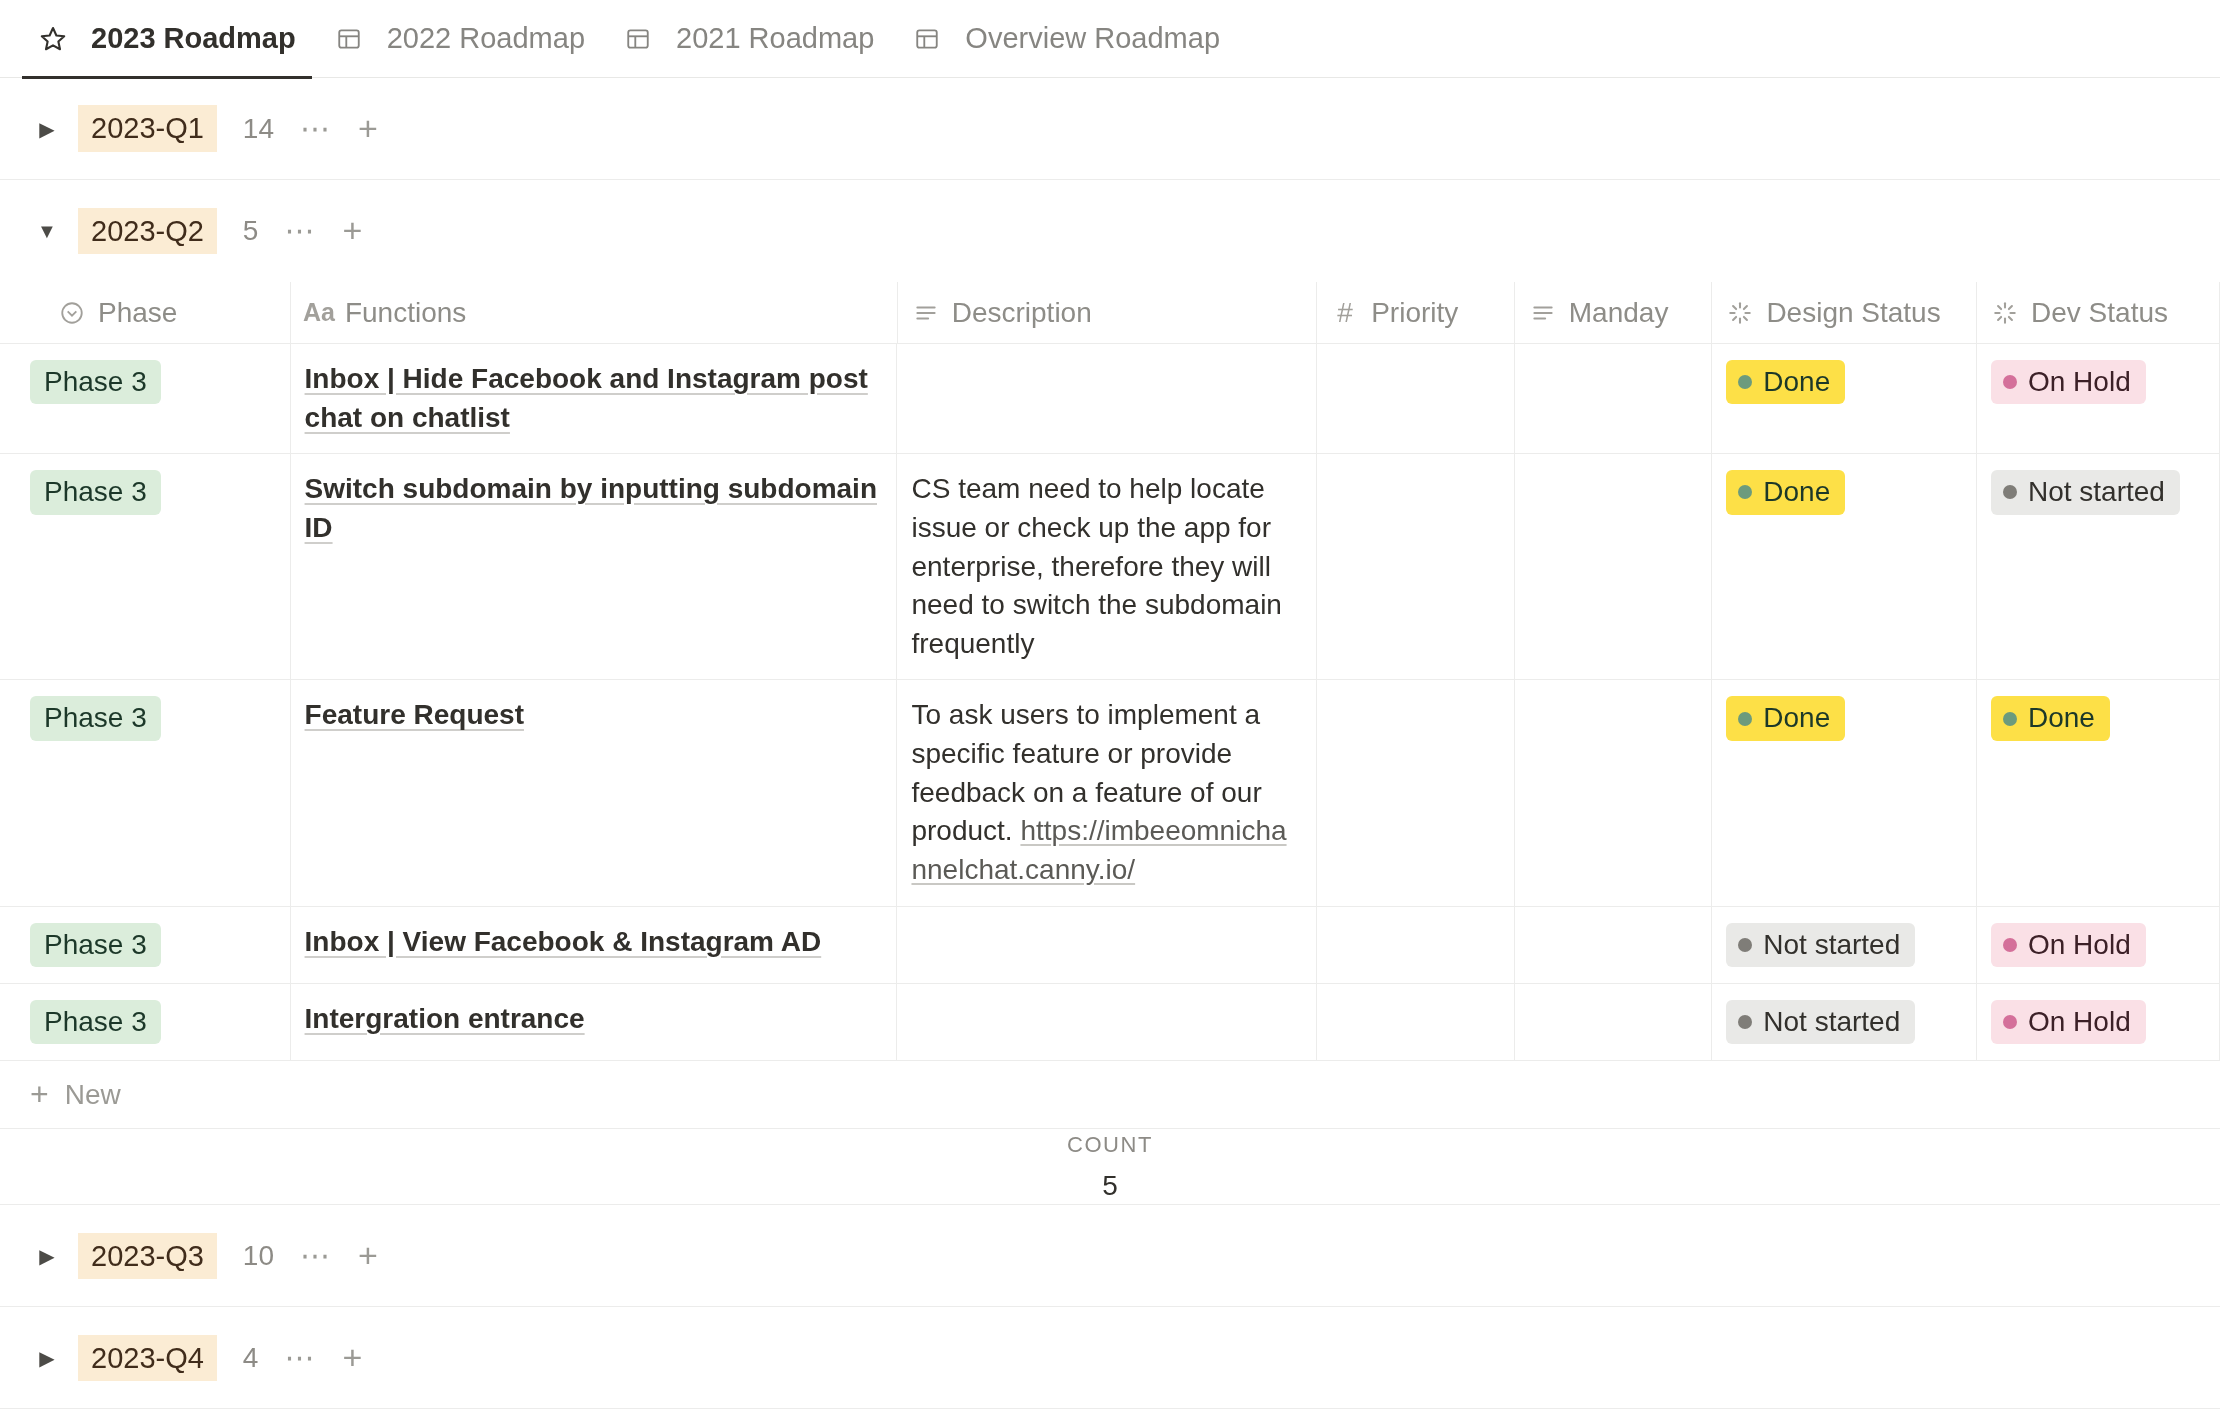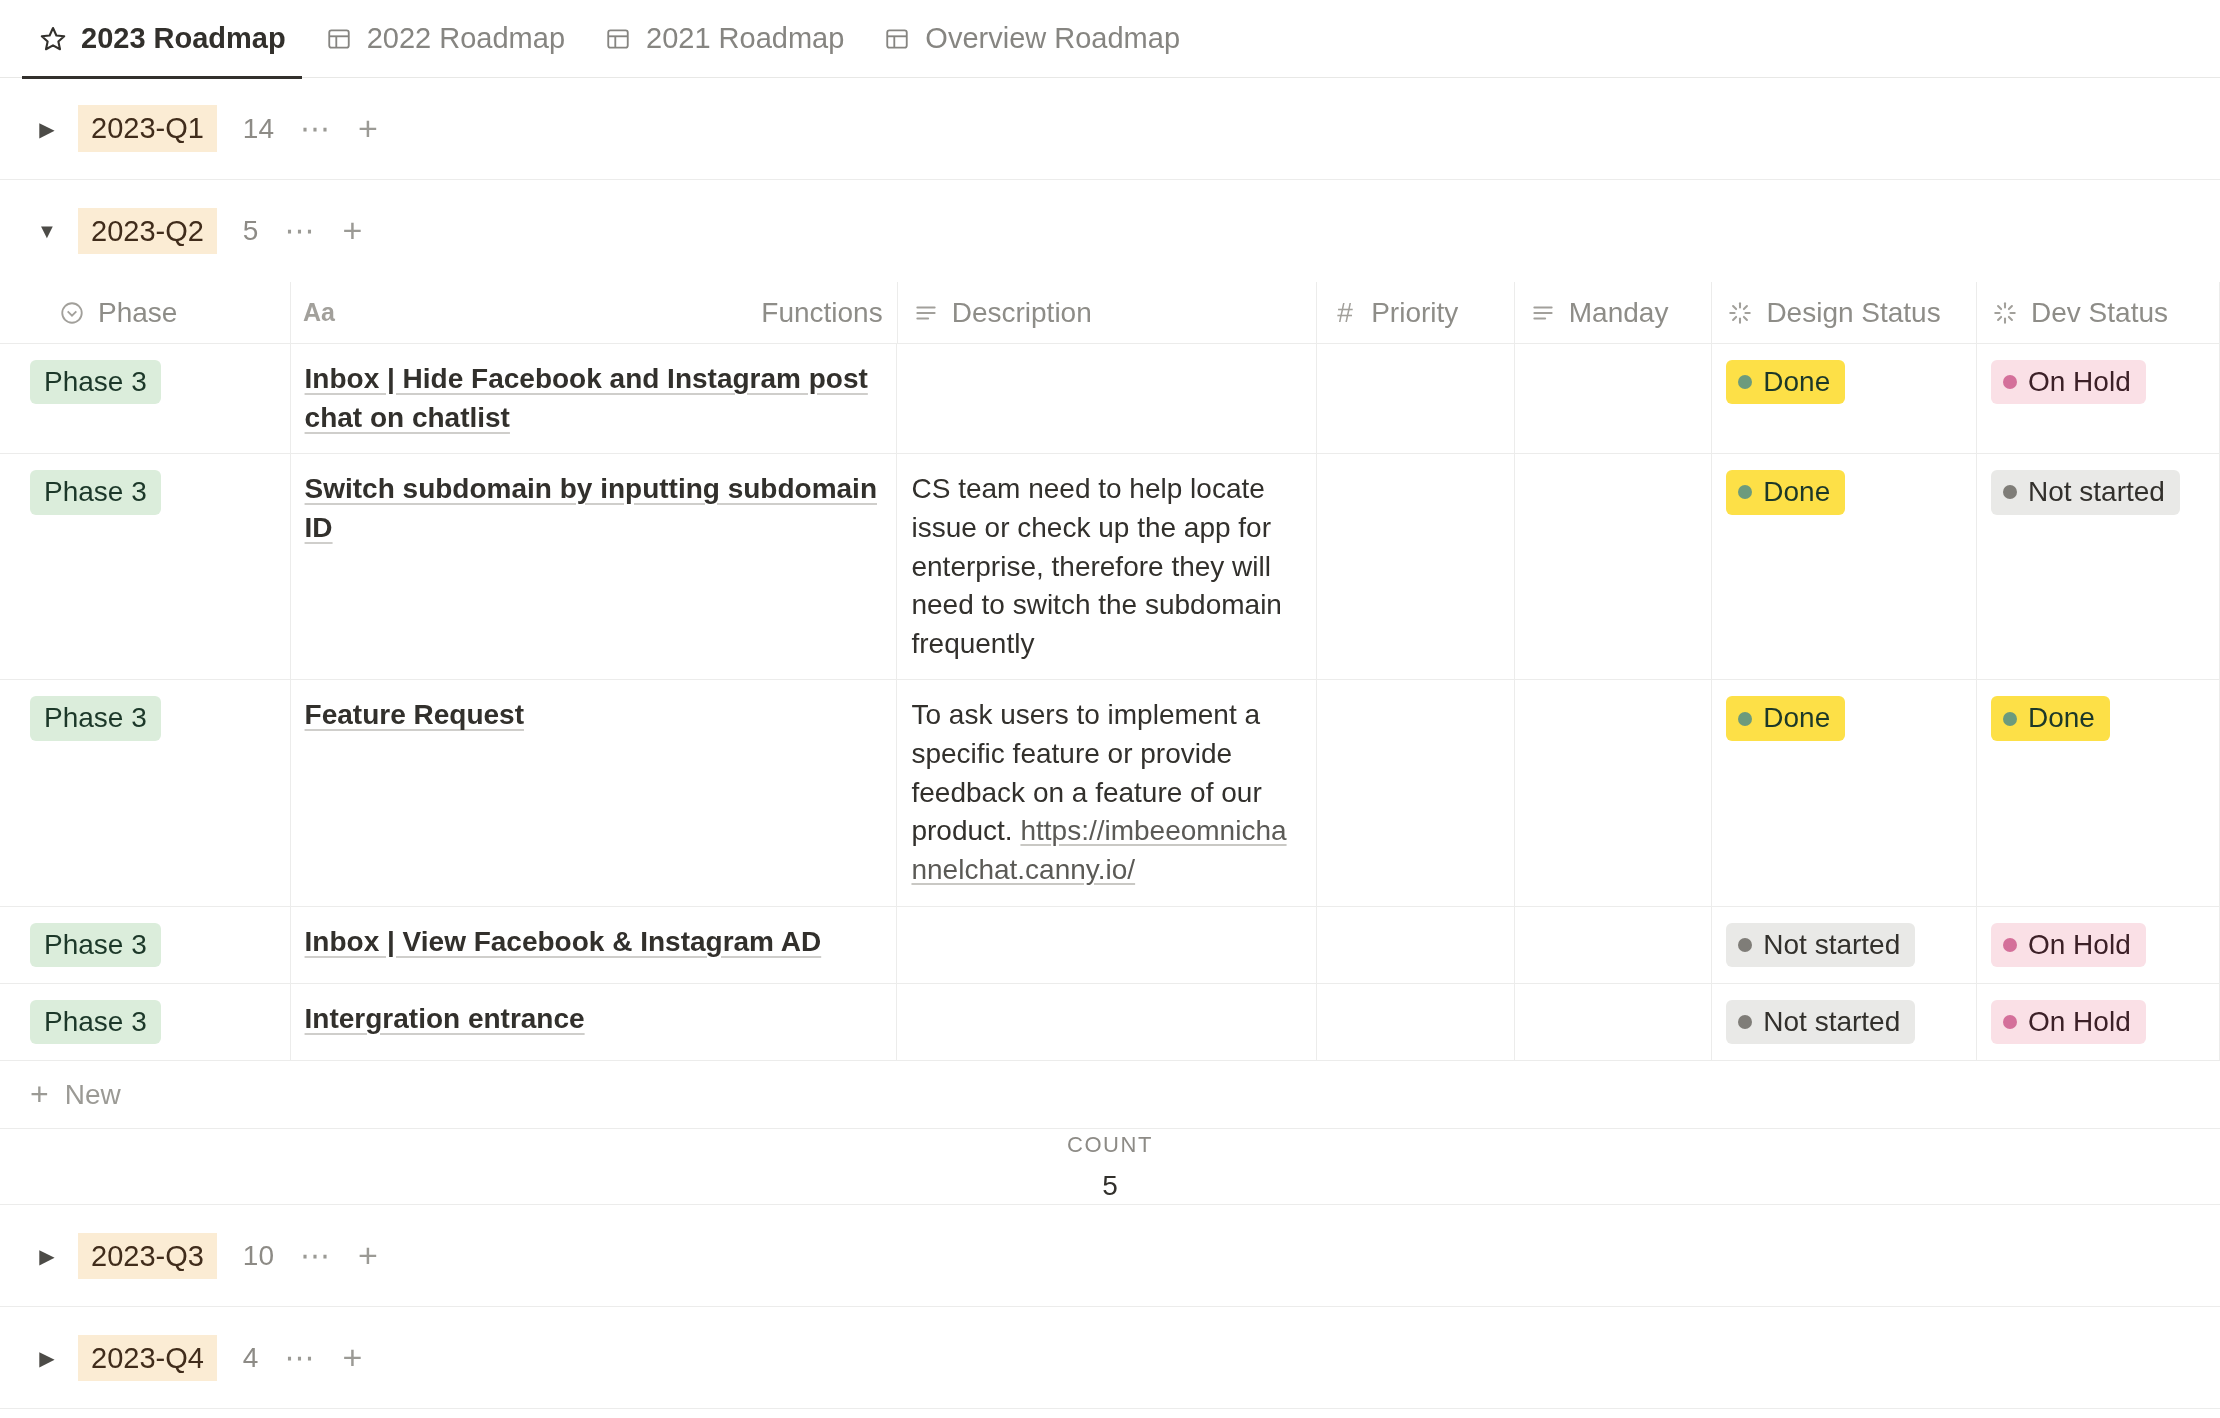--- a/index.html
+++ b/index.html
@@ -17,21 +17,21 @@
     display: flex;
     align-items: center;
     height: 78px;
     padding: 0 22px;
     border-bottom: 1px solid #e8e8e6;
     gap: 6px;
   }
   .tab {
     display: flex;
     align-items: center;
-    gap: 13px;
+    gap: 23px;
     height: 78px;
     padding: 0 16px;
     font-size: 29px;
     color: #868581;
     cursor: pointer;
     position: relative;
     white-space: nowrap;
   }
   .tab.active {
     color: #32302c;
@@ -120,21 +120,21 @@
     gap: 12px;
     color: #8e8d88;
     font-size: 28px;
     border-right: 1px solid #ececeb;
     padding: 0 14px;
   }
   .hcell.first { padding-left: 58px; }
   .hicon { display: inline-flex; align-items: center; justify-content: center; width: 28px; height: 28px; color: #a2a09b; flex: none; }
 
   .c-phase { width: 294px; }
-  .c-func { width: 615px; justify-content: space-between; }
+  .c-func { width: 615px; }
   .c-desc { width: 425px; }
   .c-prio { width: 200px; }
   .c-manday { width: 200px; }
   .c-design { width: 268px; }
   .c-dev { width: 246px; border-right: 1px solid #ececeb; }
 
   .pill {
     display: inline-block;
     border-radius: 6px;
     padding: 4px 14px;

